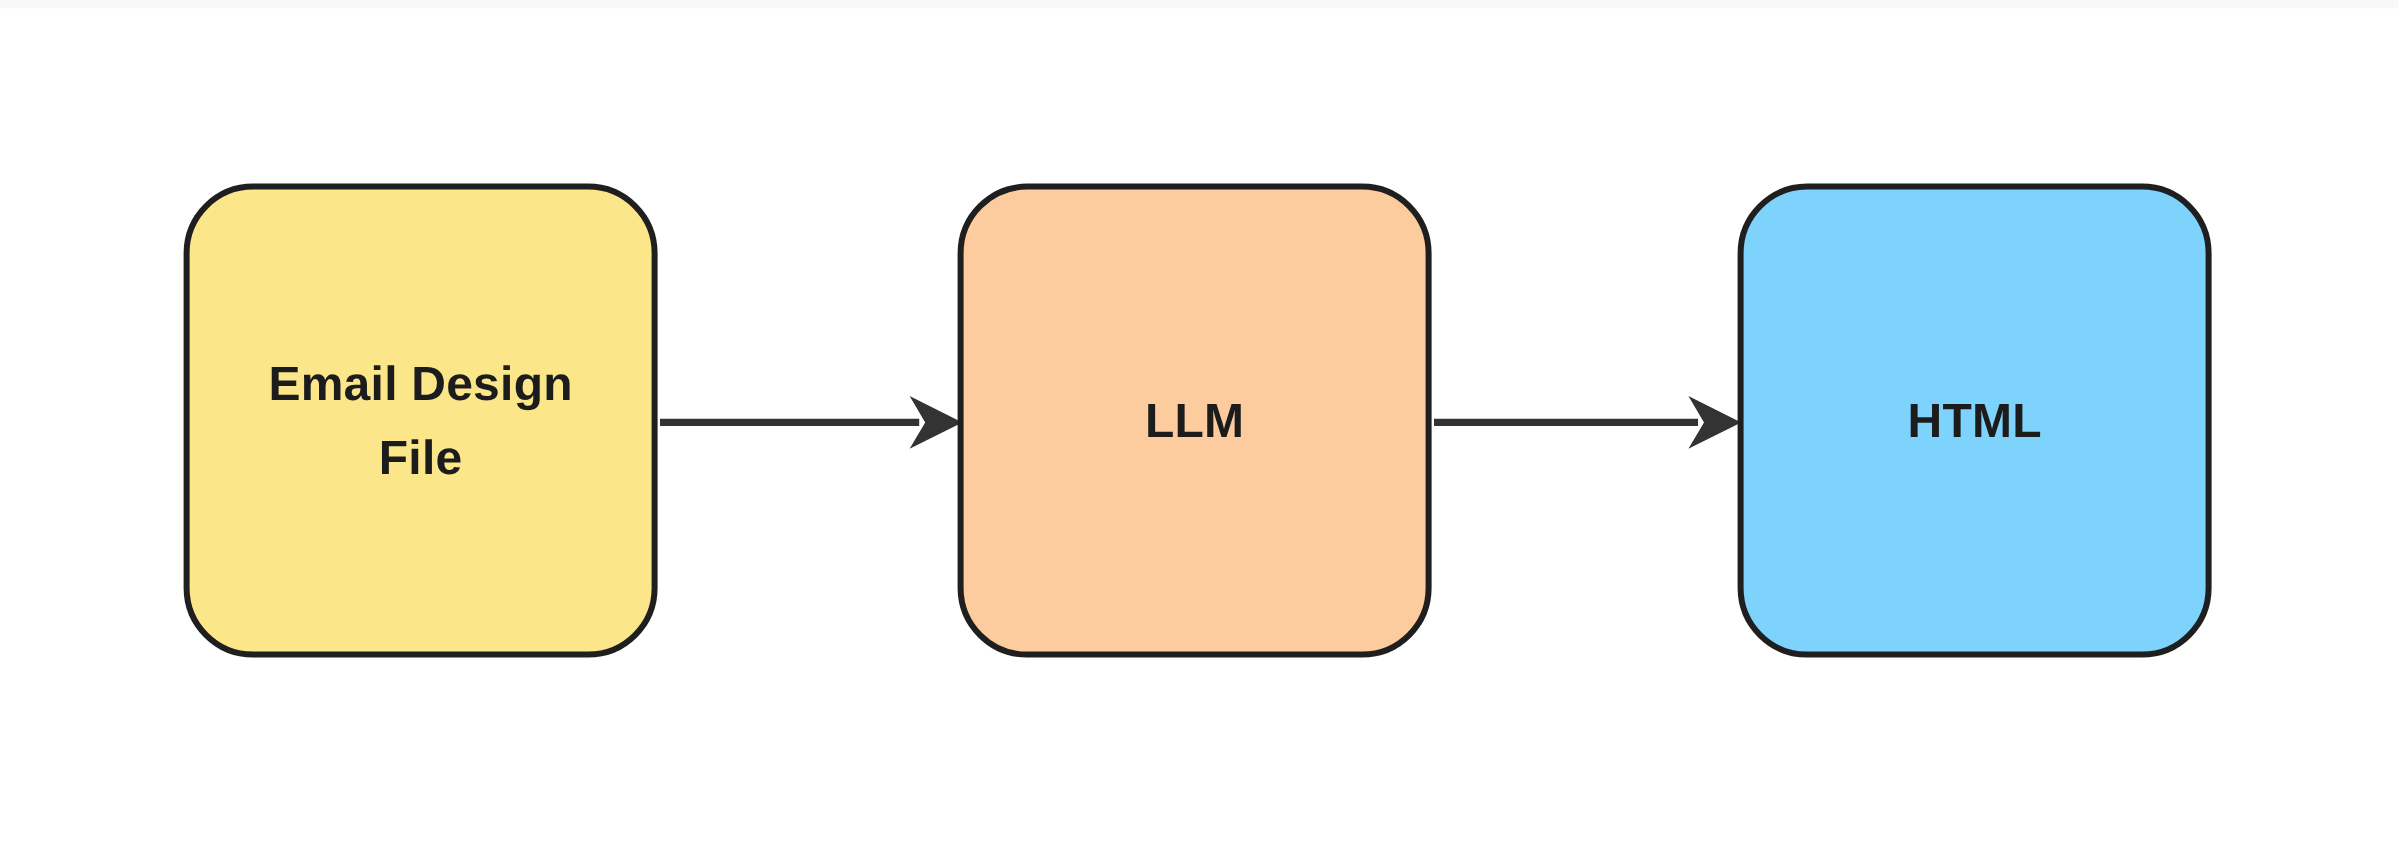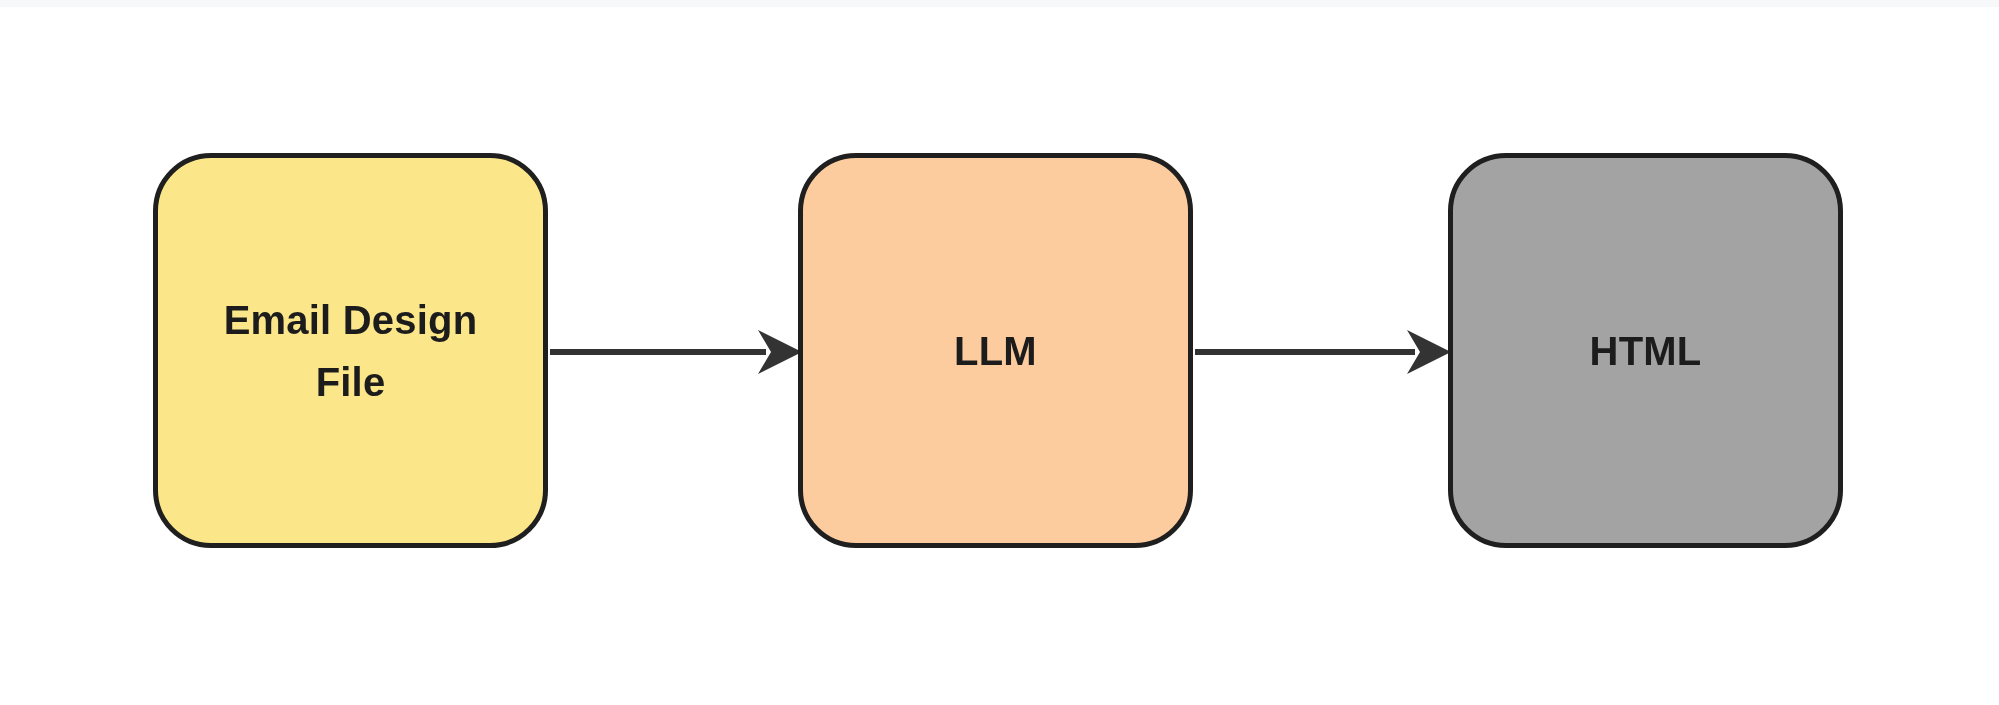--- a/index.html
+++ b/index.html
@@ -65,17 +65,17 @@
 
   <div class="node node-llm" style="background-color: rgb(253, 204, 158); border-color: rgb(31, 31, 31); color: rgb(28, 28, 28);">
     <span class="node-label">LLM</span>
   </div>
 
   <svg class="arrow arrow-2" width="258" height="56" viewBox="0 0 258 56" style="color: rgb(51, 51, 51);">
     <line x1="2" y1="28" x2="222" y2="28" stroke="currentColor" stroke-width="6"></line>
     <path d="M 258 28 L 214 6 L 227 28 L 214 50 Z" fill="currentColor"></path>
   </svg>
 
-  <div class="node node-html" style="background-color: #a3a3a3; border-color: rgb(31, 31, 31); color: rgb(28, 28, 28);">
+  <div class="node node-html" style="background-color: #7dd3fc; border-color: rgb(31, 31, 31); color: rgb(28, 28, 28);">
     <span class="node-label">HTML</span>
   </div>
 
 </div>
 
 </body></html>

